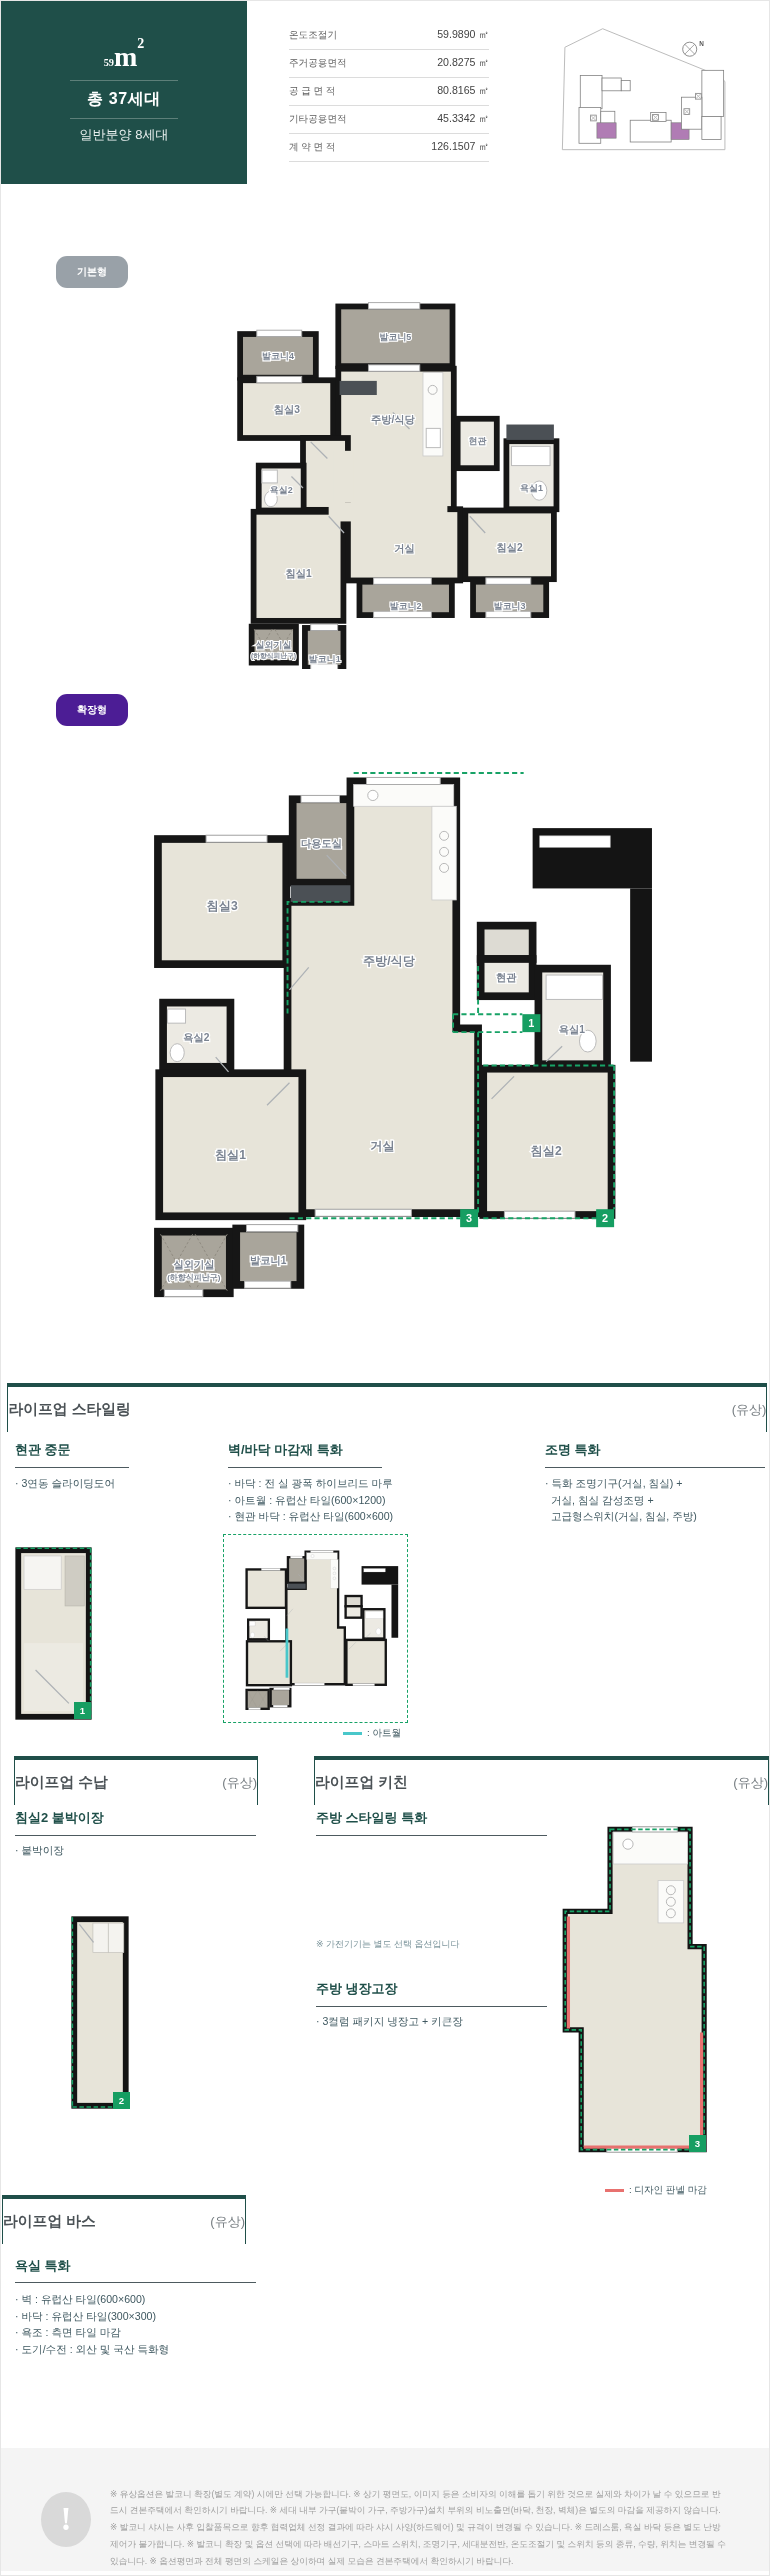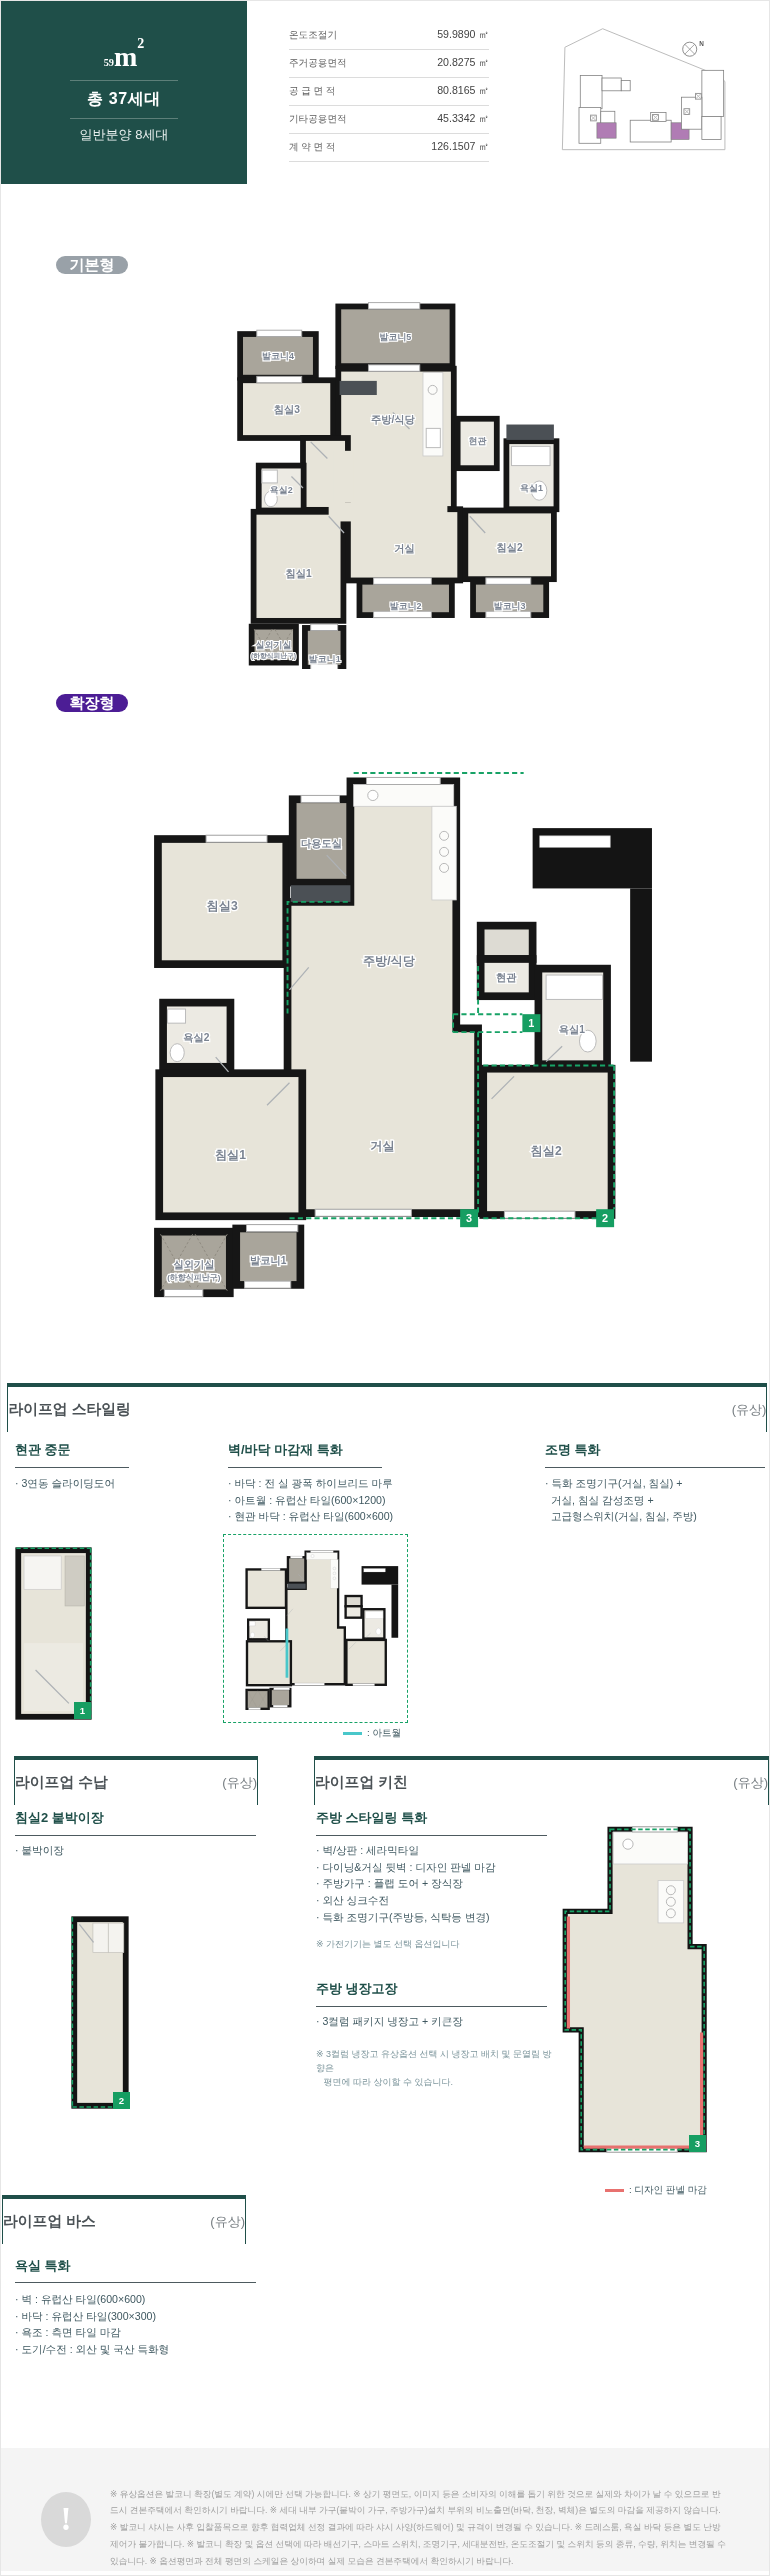--- a/index.html
+++ b/index.html
@@ -12,21 +12,21 @@
   .area-sup{font-size:14px;vertical-align:18px;}
   .hr1{width:108px;border-top:0.6px solid #5d7f79;margin:9px 0 7.7px 0;}
   .tot{font-size:16px;font-weight:700;letter-spacing:0.6px;}
   .hr2{width:108px;border-top:0.6px solid #5d7f79;margin:7.7px 0 7px 0;}
   .gen{font-size:13px;font-weight:400;color:#e8efee;}
   .spec-table{left:288px;top:20.5px;width:200px;}
   .spec-row{height:27px;display:flex;align-items:center;justify-content:space-between;border-bottom:0.6px solid #dcdcdc;}
   .spec-label{font-size:9.6px;color:#5d5d5d;}
   .spec-value{font-size:10.6px;color:#444;}
   
-  .pill{width:72px;height:18px;border-radius:11px;color:#fff;font-size:15px;font-weight:700;display:flex;align-items:center;justify-content:center;}
+  .pill{width:72px;height:32px;border-radius:11px;color:#fff;font-size:10px;font-weight:700;display:flex;align-items:center;justify-content:center;}
   .pill-gray{background:#99a1a8;}
   .pill-teal{background:#4c1d95;}
   
   .room{stroke:#161616;stroke-width:9;stroke-linejoin:miter;}
   .roomx{stroke:#161616;stroke-width:12;stroke-linejoin:miter;}
   .beige{fill:#e7e4d9;} .gray{fill:#a9a59b;} .lite{fill:#eceae3;} .dark{fill:#4b5055;stroke:none;}
   .win{fill:#ffffff;stroke:#a9a9a9;stroke-width:1.5;}
   .cnt{fill:#fbfbf9;stroke:#c9c9c9;stroke-width:1.2;}
   .fix{fill:#ffffff;stroke:#b9b9b9;stroke-width:1.5;}
   .door{stroke:#aeb2b6;stroke-width:2;fill:none;}
@@ -335,32 +335,25 @@
     <rect x="5" y="5" width="80" height="290" fill="#e7e4d9" stroke="#141414" stroke-width="9"></rect>
     <rect x="34" y="11" width="48" height="46" fill="#f4f3ef" stroke="#bfbdb6"></rect>
     <path d="M58,11 L58,57" stroke="#bfbdb6" stroke-width="1.2"></path>
     <path class="door" d="M13,13 L35,41"></path>
     <path class="gdash2" d="M2,2 L2,298 M2,297 L88,297"></path>
   </svg>
   <div class="abs badge-div" style="left:112px;top:2091px;">2</div>
 
   <div class="abs col-head" style="left:315px;top:1808px;">주방 스타일링 특화</div>
   <div class="abs u-line" style="left:315px;top:1834px;width:231px;"></div>
-  <div class="abs bullets" style="left:315px;top:1841px;width:231px;">· 벽/상판 : 세라믹타일
-· 다이닝&amp;거실 뒷벽 : 디자인 판넬 마감
-· 주방가구 : 플랩 도어 + 장식장
-· 외산 싱크수전
-· 특화 조명기구(주방등, 식탁등 변경)</div>
   <div class="abs note" style="left:315px;top:1936px;width:231px;">※ 가전기기는 별도 선택 옵션입니다</div>
 
   <div class="abs col-head" style="left:315px;top:1979px;">주방 냉장고장</div>
   <div class="abs u-line" style="left:315px;top:2005px;width:231px;"></div>
   <div class="abs bullets" style="left:315px;top:2012px;width:231px;">· 3컬럼 패키지 냉장고 + 키큰장</div>
-  <div class="abs note" style="left:315px;top:2046px;width:238px;">※ 3컬럼 냉장고 유상옵션 선택 시 냉장고 배치 및 문열림 방향은
-&nbsp;&nbsp;&nbsp;평면에 따라 상이할 수 있습니다.</div>
 
   <svg class="abs" style="left:561px;top:1825px;" width="146" height="327" viewBox="0 0 228 510">
     <path d="M75,5 L200,5 L200,188 L222,188 L222,505 L30,505 L30,318 L5,318 L5,133 L75,133 Z" fill="#e7e4d9" stroke="#141414" stroke-width="8" stroke-linejoin="miter"></path>
     <rect class="cnt" x="80" y="9" width="116" height="50"></rect>
     <circle cx="103" cy="28" r="8" fill="#fff" stroke="#b5b5b5" stroke-width="1.5"></circle>
     <rect class="cnt" x="150" y="85" width="40" height="66"></rect>
     <circle cx="170" cy="100" r="7" fill="none" stroke="#b5b5b5" stroke-width="1.5"></circle>
     <circle cx="170" cy="118" r="7" fill="none" stroke="#b5b5b5" stroke-width="1.5"></circle>
     <circle cx="170" cy="136" r="7" fill="none" stroke="#b5b5b5" stroke-width="1.5"></circle>
     <rect class="win" x="110" y="1" width="70" height="8"></rect>

